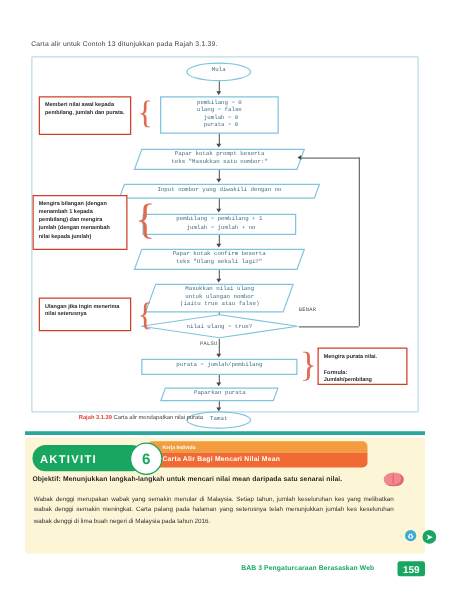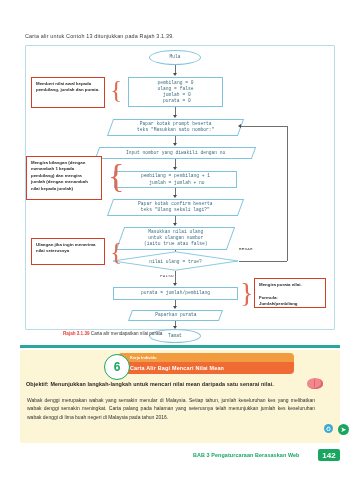--- a/index.html
+++ b/index.html
@@ -291,29 +291,32 @@
   <div class="rule"></div>
 
   <div class="act-card"></div>
 
   <div class="act-tagband">
     <span>Kerja Individu</span>
   </div>
   <div class="act-subband">
     <span>Carta Alir Bagi Mencari Nilai Mean</span>
   </div>
+  <div class="act-pill">
+    <span>AKTIVITI</span>
+  </div>
   <div class="act-num">6</div>
 
   <div class="objektif">
     <span>Objektif:</span>
     <span>Menunjukkan langkah-langkah untuk mencari nilai mean daripada satu senarai nilai.</span>
   </div>
   <div class="brain"></div>
 
   <div class="body-text">Wabak denggi merupakan wabak yang semakin menular di Malaysia. Setiap tahun, jumlah keseluruhan kes yang melibatkan wabak denggi semakin meningkat. Carta palang pada halaman yang seterusnya telah menunjukkan jumlah kes keseluruhan wabak denggi di lima buah negeri di Malaysia pada tahun 2016.</div>
 
   <div class="recycle">♻</div>
   <div class="arrow-circle">➤</div>
 
   <div class="footer">BAB 3  Pengaturcaraan Berasaskan Web</div>
-  <div class="pagebox">142</div>
+  <div class="pagebox">159</div>
 
 </div>
 
 </body></html>

